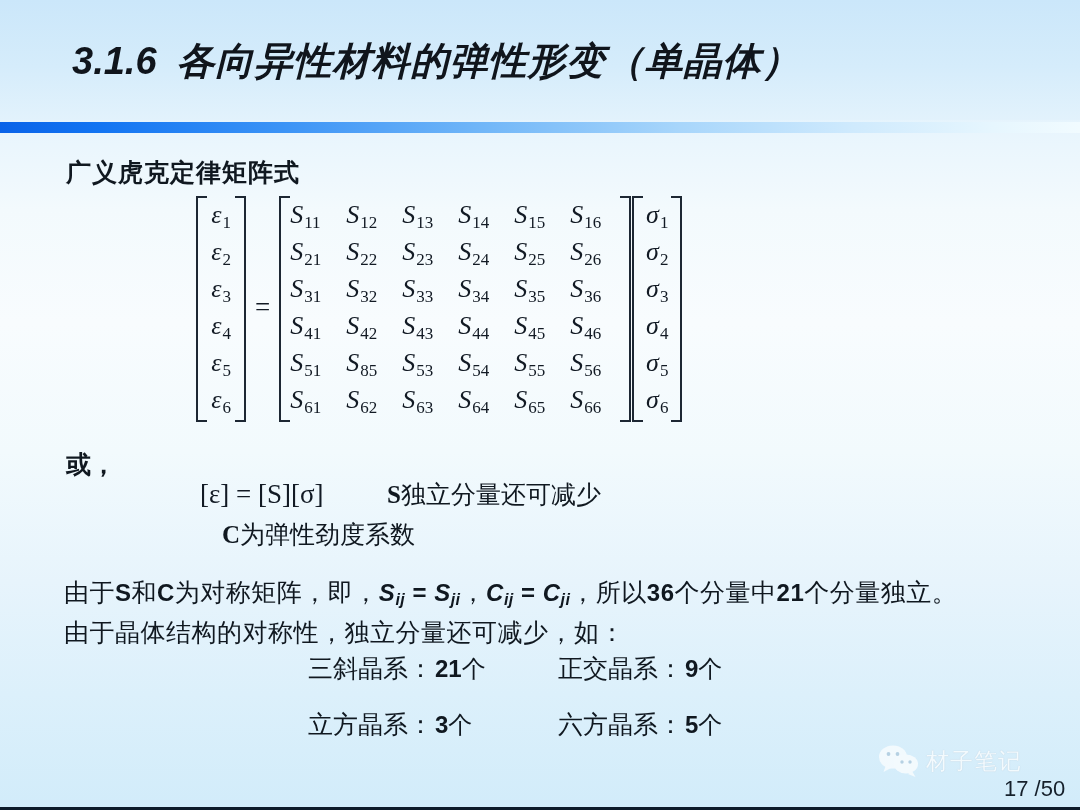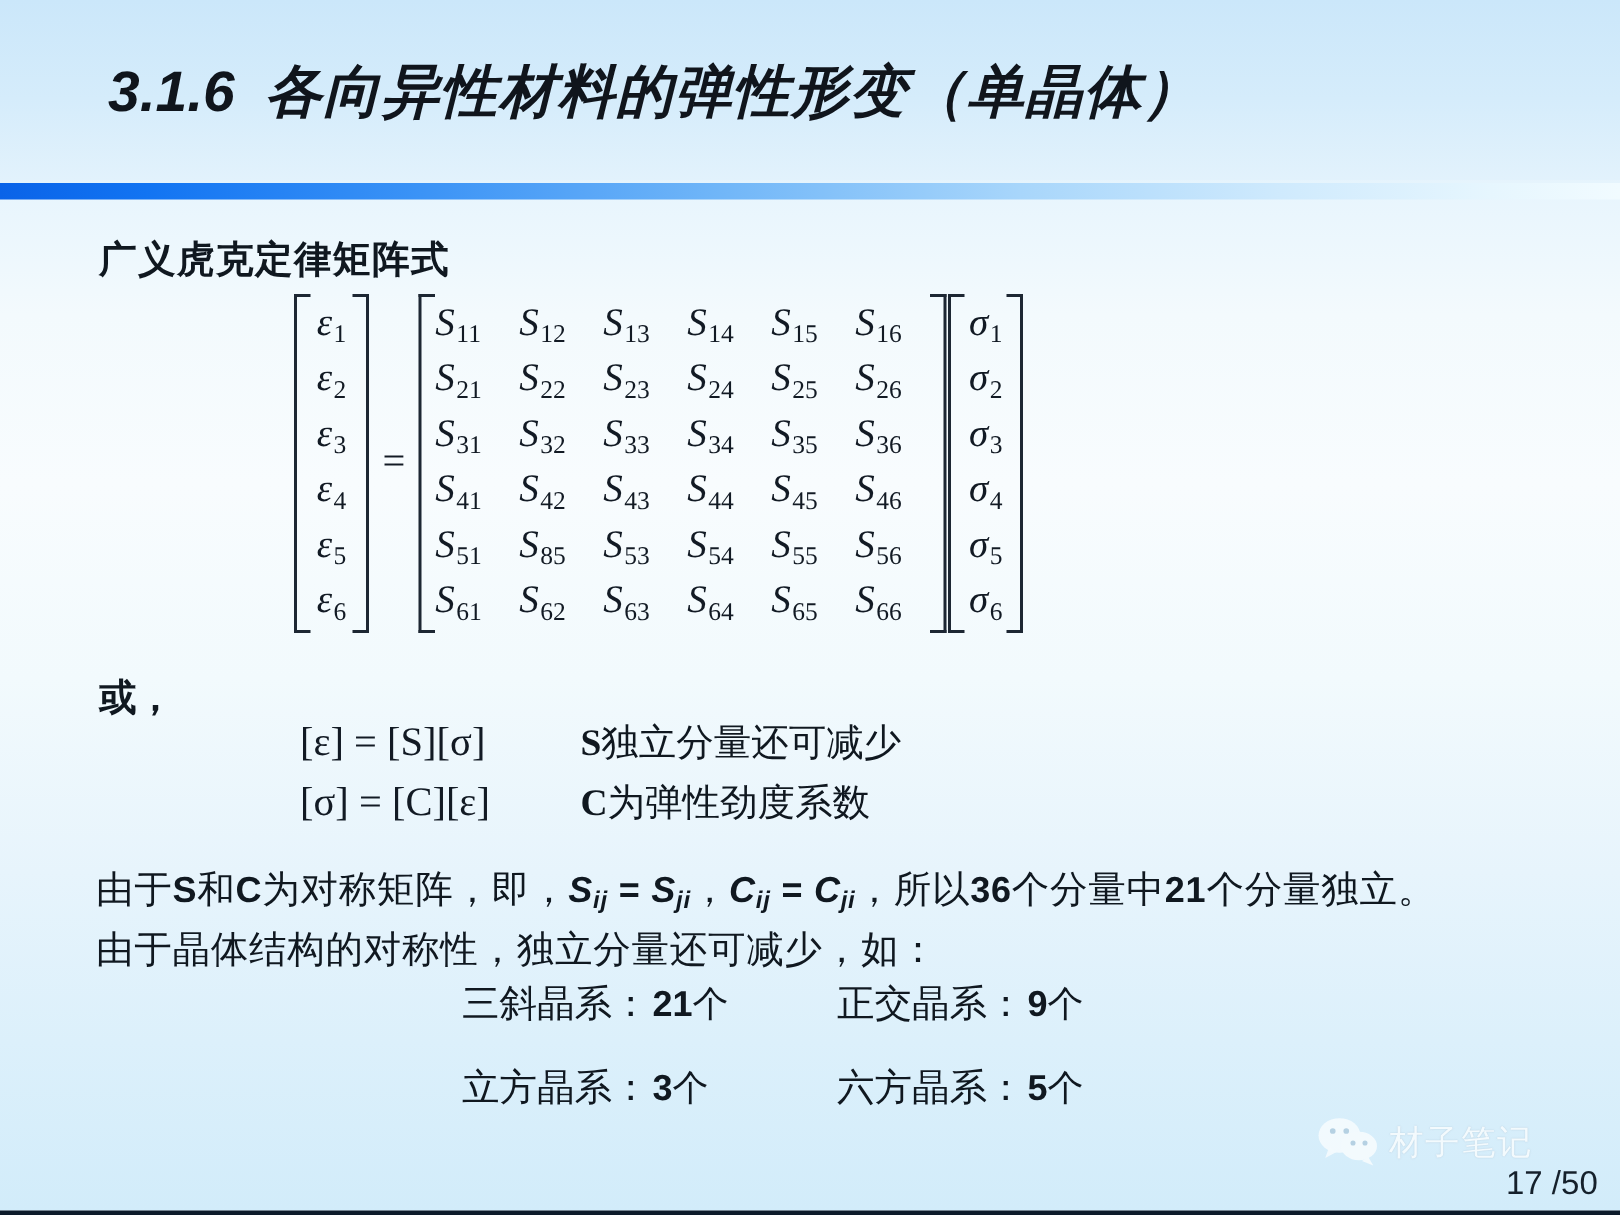--- a/index.html
+++ b/index.html
@@ -389,21 +389,20 @@
   </div>
 
   <div class="or-label">或，</div>
 
   <div class="eq-block">
     <div class="eq-line">
       <span class="eq-math">[ε] = [S][σ]</span>
       <span class="eq-desc"><b>S</b><span>独立分量还可减少</span></span>
     </div>
     <div class="eq-line">
-      <span class="eq-math">[σ] = [C][ε]</span>
       <span class="eq-desc"><b>C</b><span>为弹性劲度系数</span></span>
     </div>
   </div>
 
   <div class="para l1"><span>由于</span><b>S</b><span>和</span><b>C</b><span>为对称矩阵，即，</span><span class="symit"><span>S</span><span class="sb">ij</span></span><b> = </b><span class="symit"><span>S</span><span class="sb">ji</span></span><span>，</span><span class="symit"><span>C</span><span class="sb">ij</span></span><b> = </b><span class="symit"><span>C</span><span class="sb">ji</span></span><span>，</span><span>所以</span><b>36</b><span>个分量中</span><b>21</b><span>个分量独立。</span></div>
 
   <div class="para l2">由于晶体结构的对称性，独立分量还可减少，如：</div>
 
   <div class="crystals">
     <div class="cry-item"><span>三斜晶系：</span><span class="cnum">21</span><span class="cunit">个</span></div>

